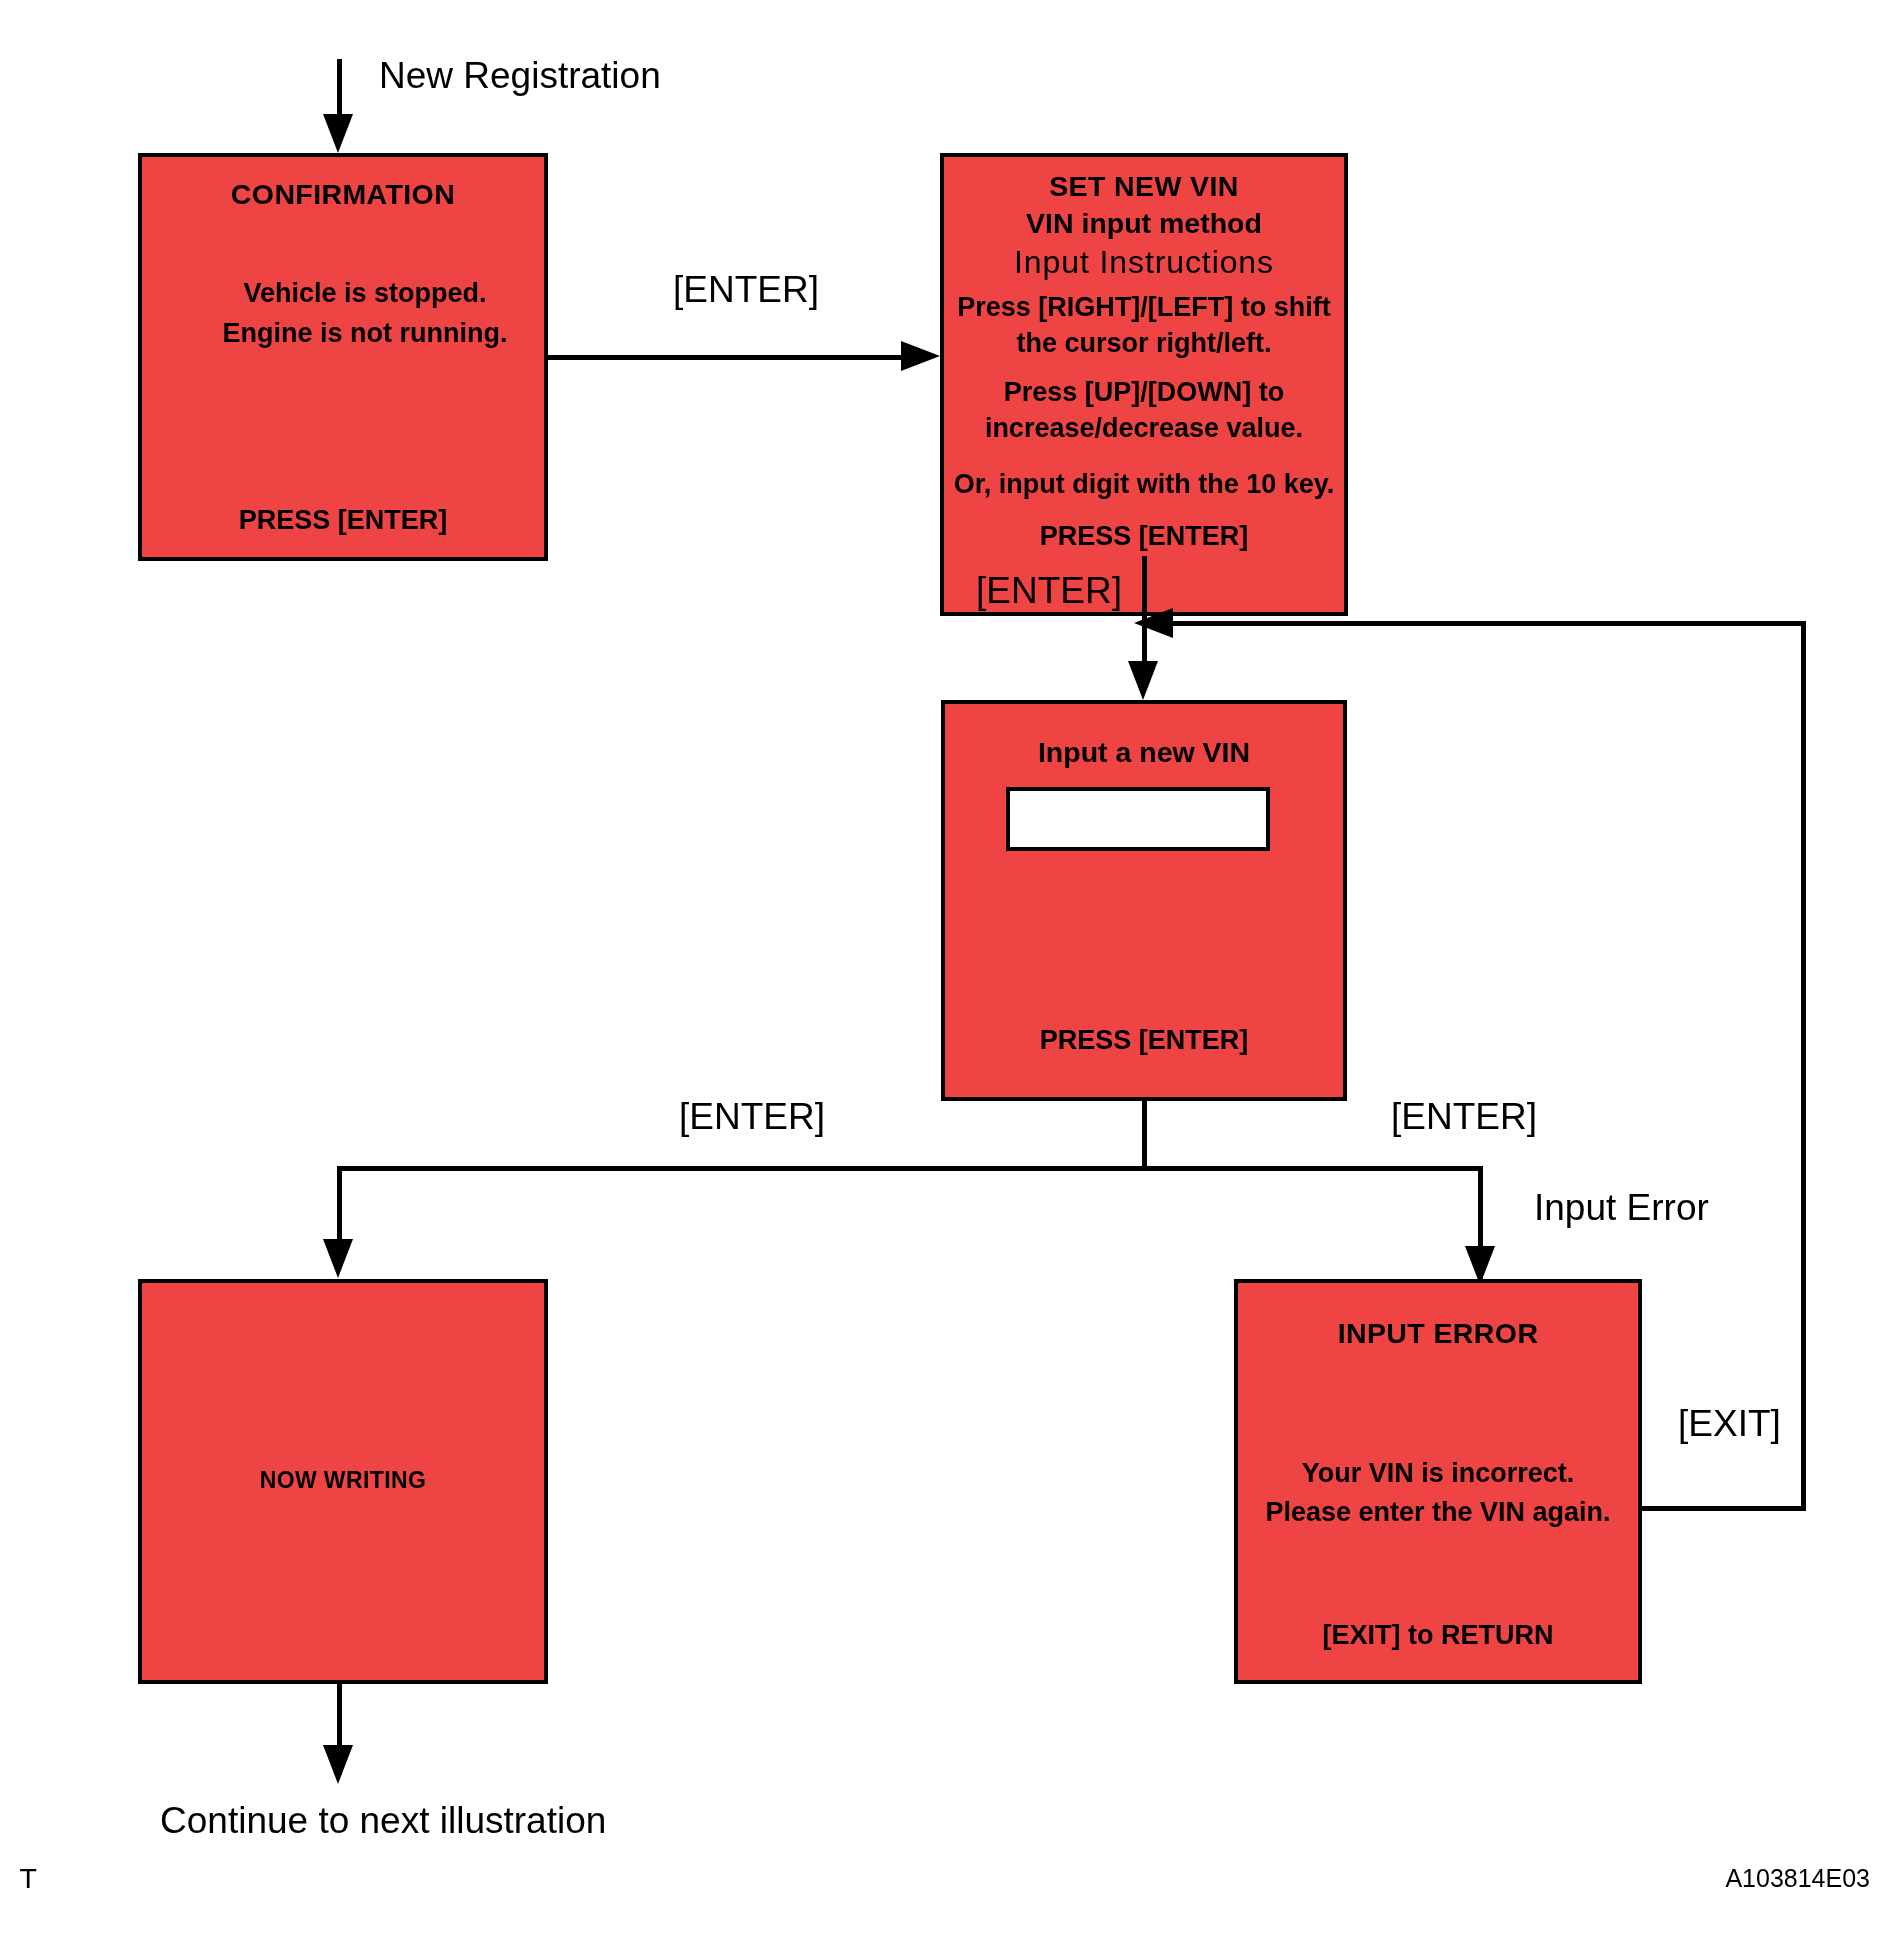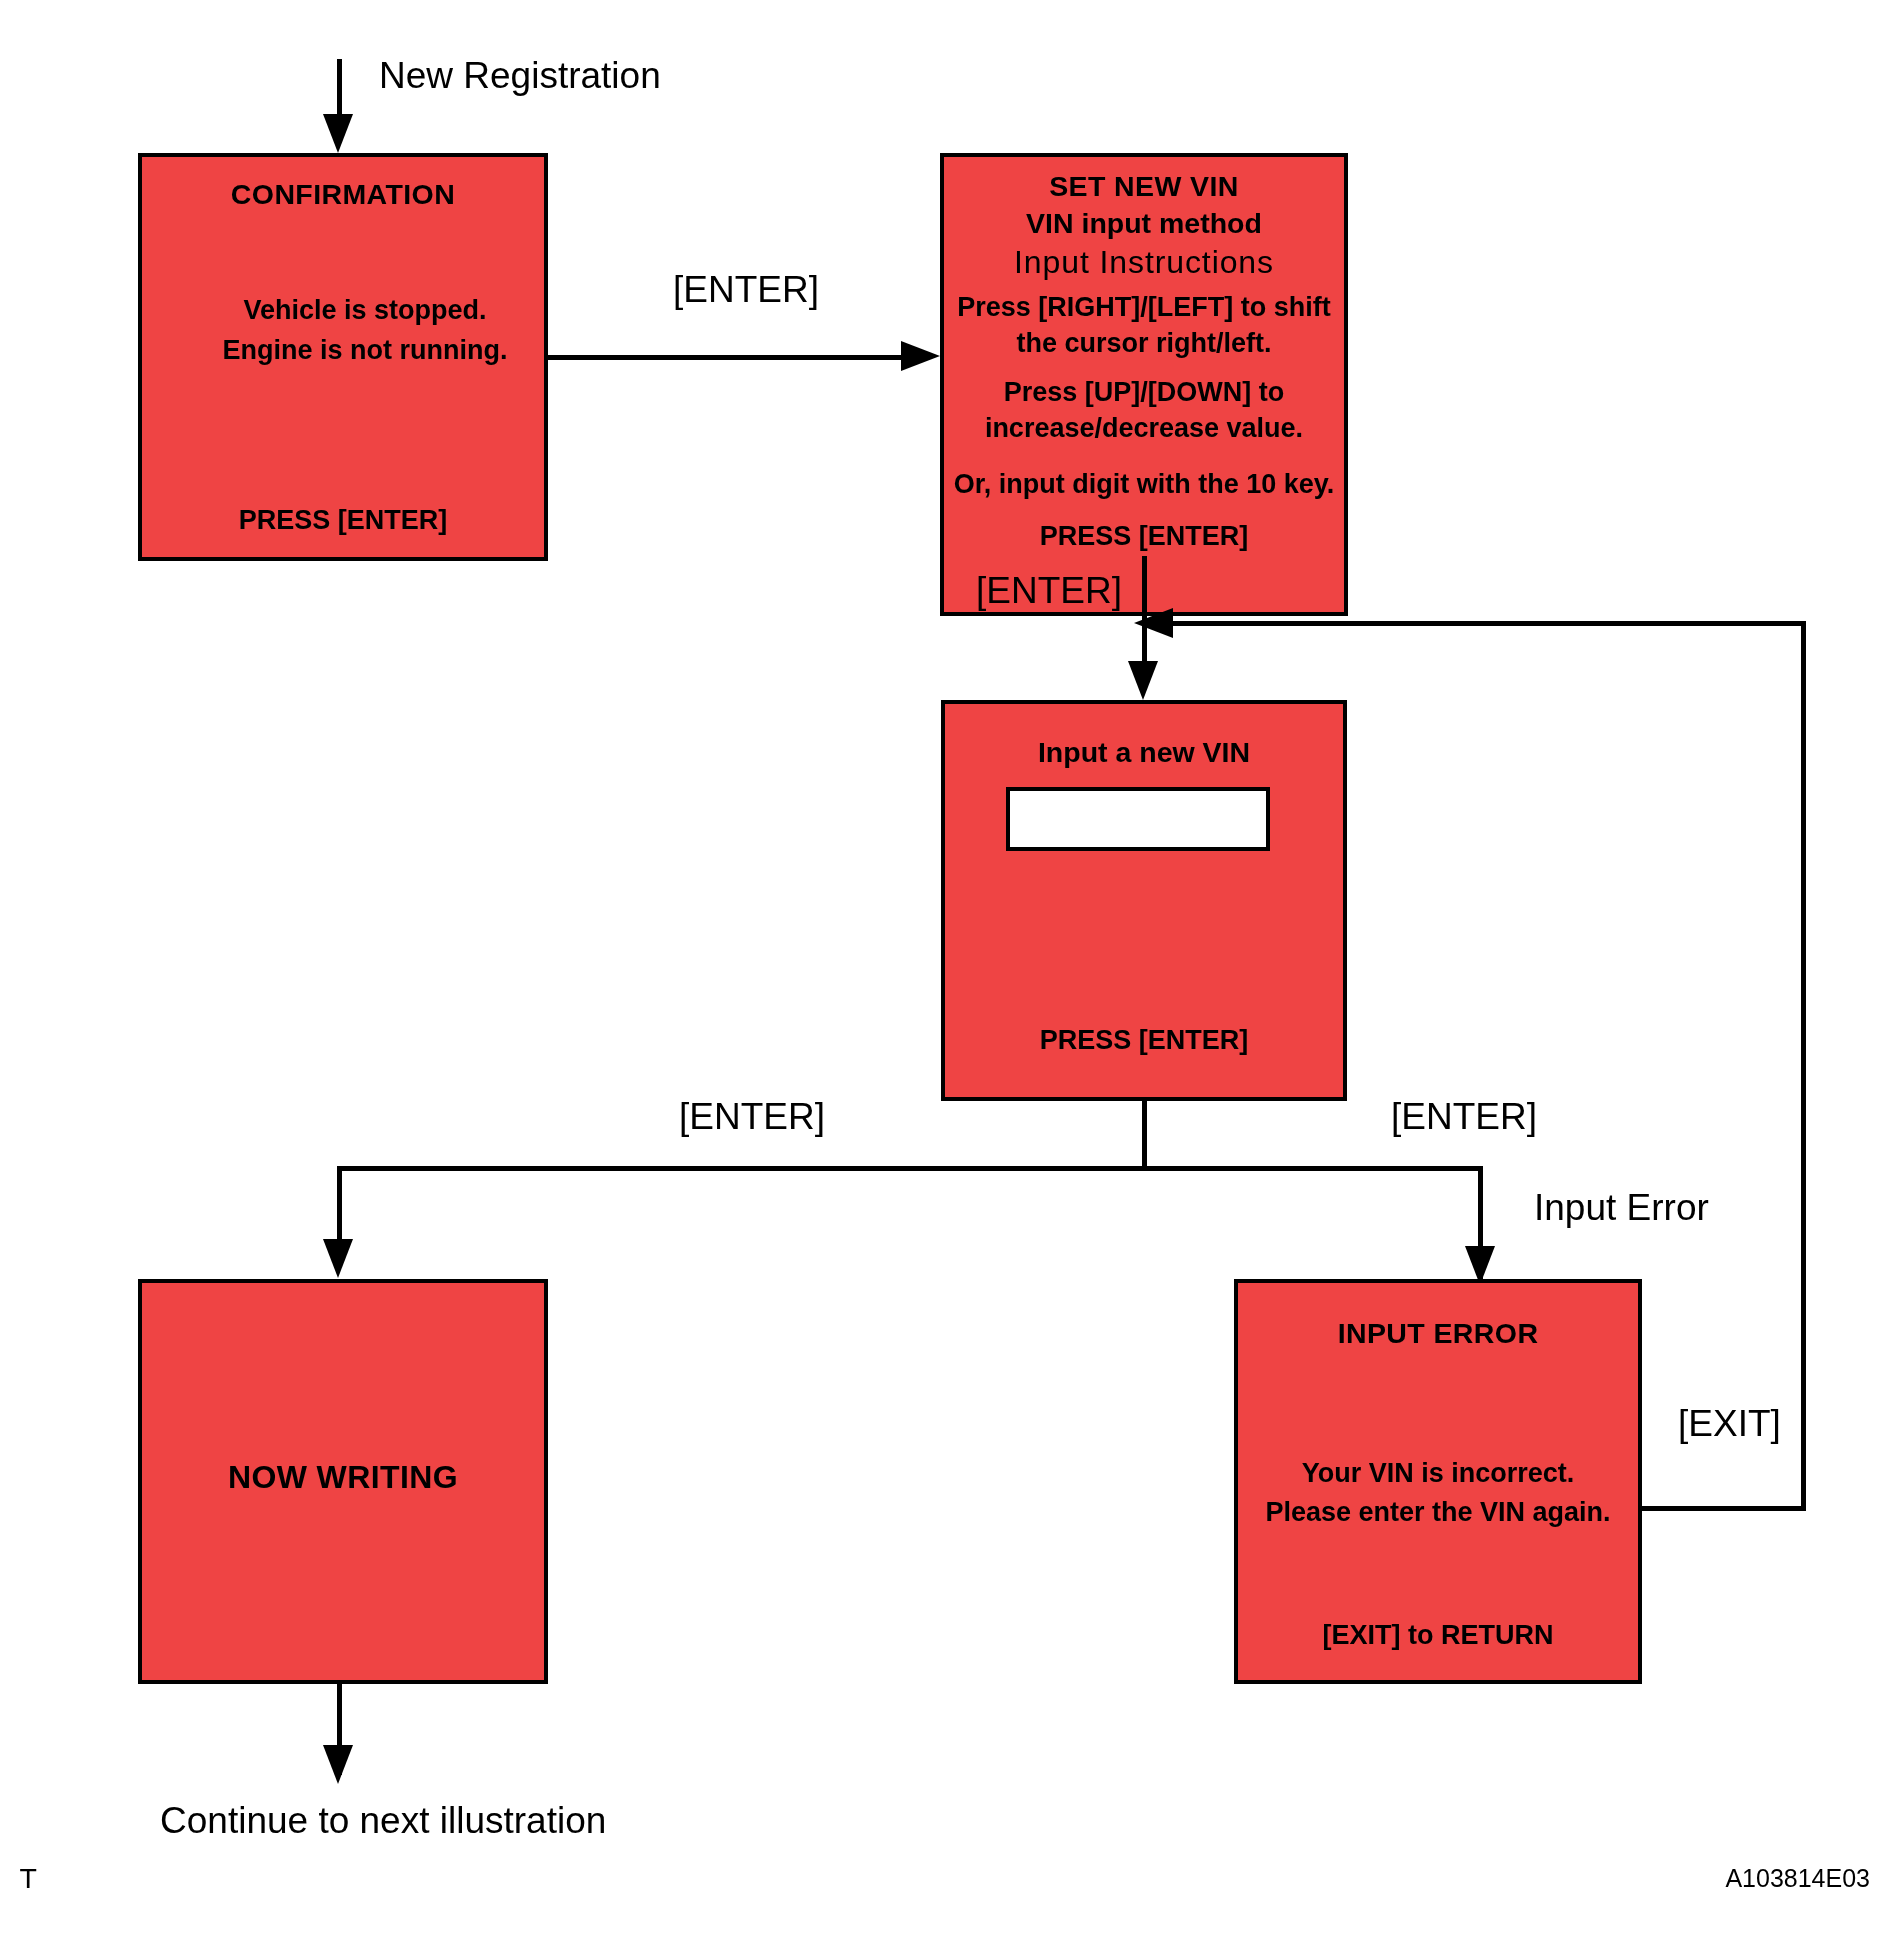--- a/index.html
+++ b/index.html
@@ -121,21 +121,21 @@
 <body>
 
 <div id="canvas">
 
   <div class="v-line" style="left:337px; top:59px; height:66px;"></div>
   <div class="arrow-down" style="left:323px; top:114px;"></div>
   <div class="caption-label" style="left:379px; top:55px; font-size:37px;">New Registration</div>
 
   <div class="screen-box" style="left:138px; top:153px; width:410px; height:408px;">
     <div class="box-title" style="top:21.4px; font-size:28.5px; letter-spacing:0.4px;">CONFIRMATION</div>
-    <div class="box-body" style="top:133px; font-size:27px; line-height:40px;padding-left:44px;">
+    <div class="box-body" style="top:116px; font-size:27px; line-height:40px;padding-left:44px;">
       <span class="box-line">Vehicle is stopped.</span>
       <span class="box-line">Engine is not running.</span>
     </div>
     <div class="box-footer" style="top:348px; font-size:27px;">PRESS [ENTER]</div>
   </div>
 
   <div class="h-line" style="left:548px; top:355px; width:356px;"></div>
   <div class="arrow-right" style="left:901px; top:341px;"></div>
   <div class="edge-label" style="left:649px; top:269px; font-size:37px;">[ENTER]</div>
 
@@ -169,21 +169,21 @@
   <div class="v-line" style="left:337px; top:1166px; height:93px;"></div>
   <div class="arrow-down" style="left:323px; top:1239px;"></div>
   <div class="edge-label" style="left:655px; top:1096px; font-size:37px;">[ENTER]</div>
 
   <div class="v-line" style="left:1478px; top:1166px; height:116px;"></div>
   <div class="arrow-down" style="left:1465px; top:1246px;"></div>
   <div class="edge-label" style="left:1367px; top:1096px; font-size:37px;">[ENTER]</div>
   <div class="edge-label" style="left:1510px; top:1187px; font-size:37px;">Input Error</div>
 
   <div class="screen-box" style="left:138px; top:1279px; width:410px; height:405px;">
-    <div class="box-title" style="top:176px; font-size:32px; letter-spacing:0.4px;">NOW WRITING</div>
+    <div class="box-title" style="top:184px; font-size:23px; letter-spacing:0.4px;">NOW WRITING</div>
   </div>
 
   <div class="screen-box" style="left:1234px; top:1279px; width:408px; height:405px;">
     <div class="box-title" style="top:34px; font-size:28.5px; letter-spacing:0.4px;">INPUT  ERROR</div>
     <div class="box-body" style="top:171px; font-size:27px; line-height:39px;">
       <span class="box-line">Your VIN is incorrect.</span>
       <span class="box-line">Please enter the VIN again.</span>
     </div>
     <div class="box-footer" style="top:337px; font-size:27px;">[EXIT] to RETURN</div>
   </div>

